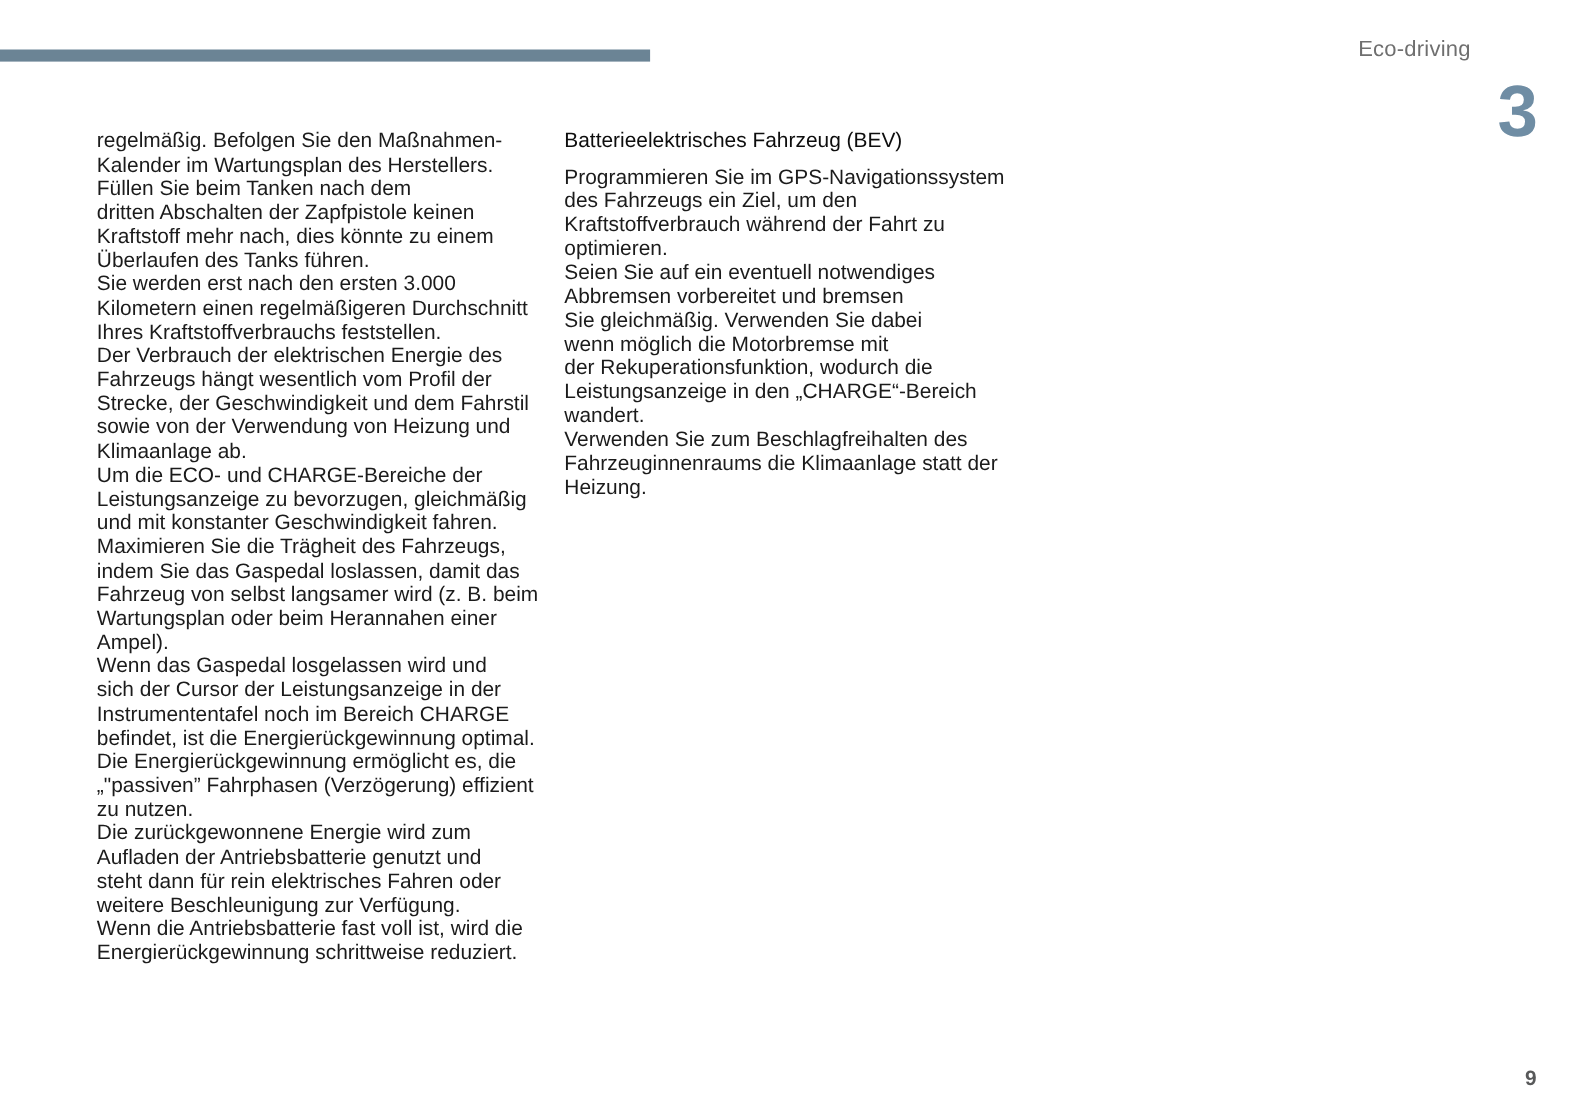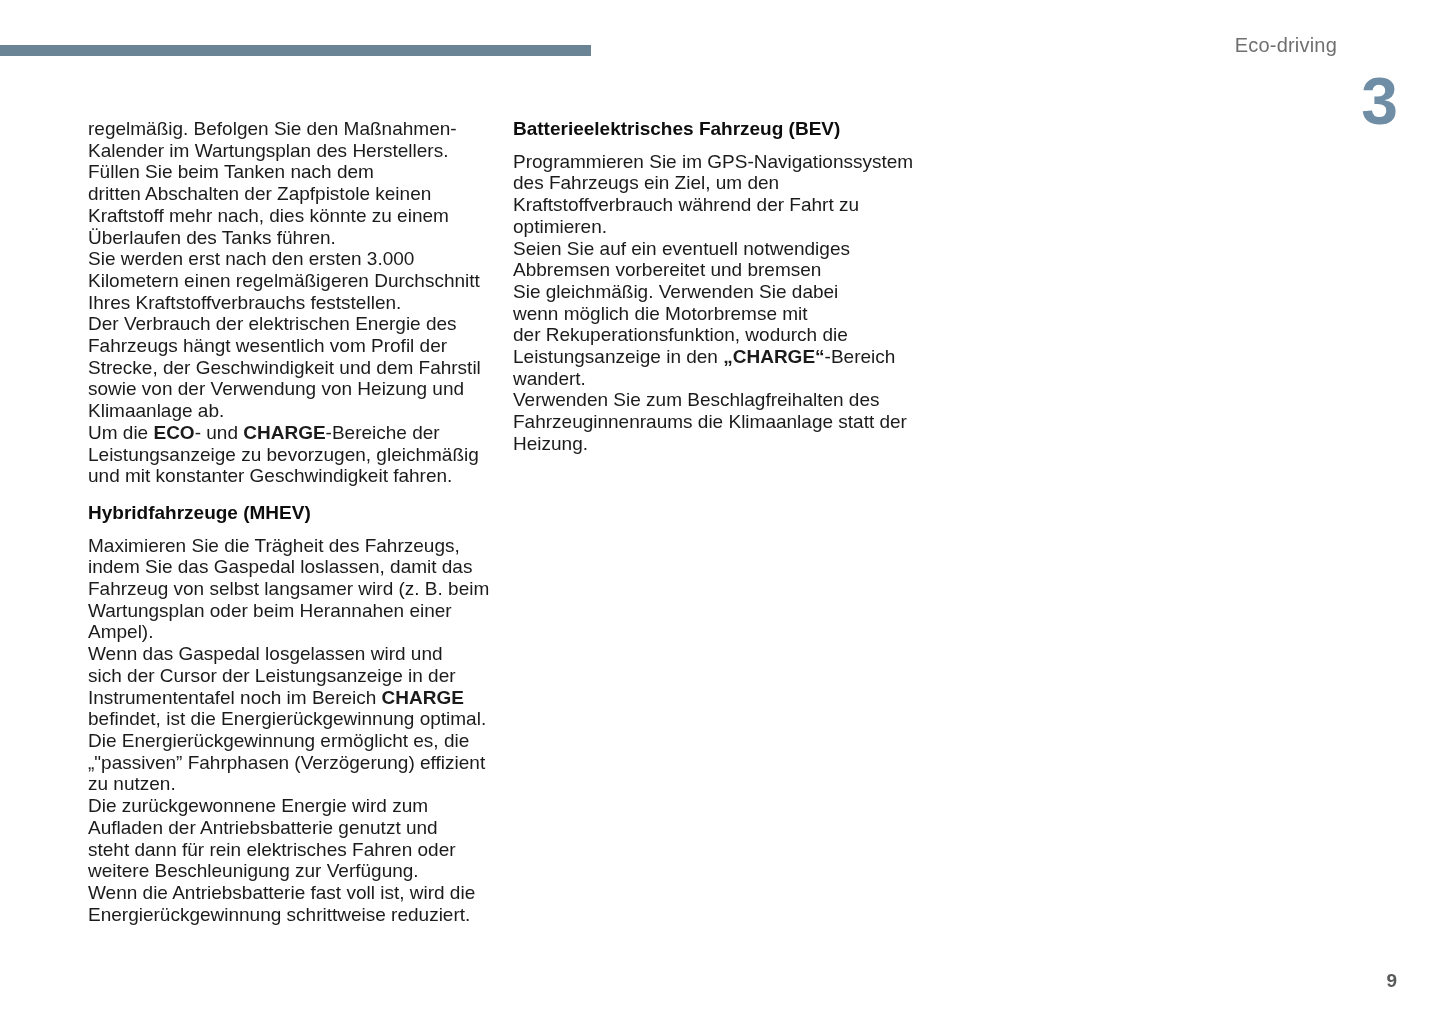--- a/index.html
+++ b/index.html
@@ -58,21 +58,21 @@
   }
   .col h3 {
     margin: 15px 0 11px 0;
     font-size: 19px;
     line-height: 21.7px;
     font-weight: bold;
     white-space: pre-line;
     color: #0d0d0d;
   }
   .col > :first-child { margin-top: 0; }
-  .col strong { font-weight: bold; }
+  .col strong { font-weight: normal; }
   .page-number {
     position: absolute;
     top: 970px;
     right: 48px;
     font-size: 19px;
     font-weight: bold;
     color: var(--pagenum-gray, #58595a);
   }
 </style>
 </head>
@@ -93,21 +93,20 @@
 Kilometern einen regelmäßigeren Durchschnitt
 Ihres Kraftstoffverbrauchs feststellen.</span></p>
       <p><span>Der Verbrauch der elektrischen Energie des
 Fahrzeugs hängt wesentlich vom Profil der
 Strecke, der Geschwindigkeit und dem Fahrstil
 sowie von der Verwendung von Heizung und
 Klimaanlage ab.
 Um die </span><strong>ECO</strong><span>- und </span><strong>CHARGE</strong><span>-Bereiche der
 Leistungsanzeige zu bevorzugen, gleichmäßig
 und mit konstanter Geschwindigkeit fahren.</span></p>
-      <h3><strong>Hybridfahrzeuge (MHEV)</strong></h3>
       <p><span>Maximieren Sie die Trägheit des Fahrzeugs,
 indem Sie das Gaspedal loslassen, damit das
 Fahrzeug von selbst langsamer wird (z. B. beim
 Wartungsplan oder beim Herannahen einer
 Ampel).
 Wenn das Gaspedal losgelassen wird und
 sich der Cursor der Leistungsanzeige in der
 Instrumententafel noch im Bereich </span><strong>CHARGE</strong><span>
 befindet, ist die Energierückgewinnung optimal.
 Die Energierückgewinnung ermöglicht es, die

